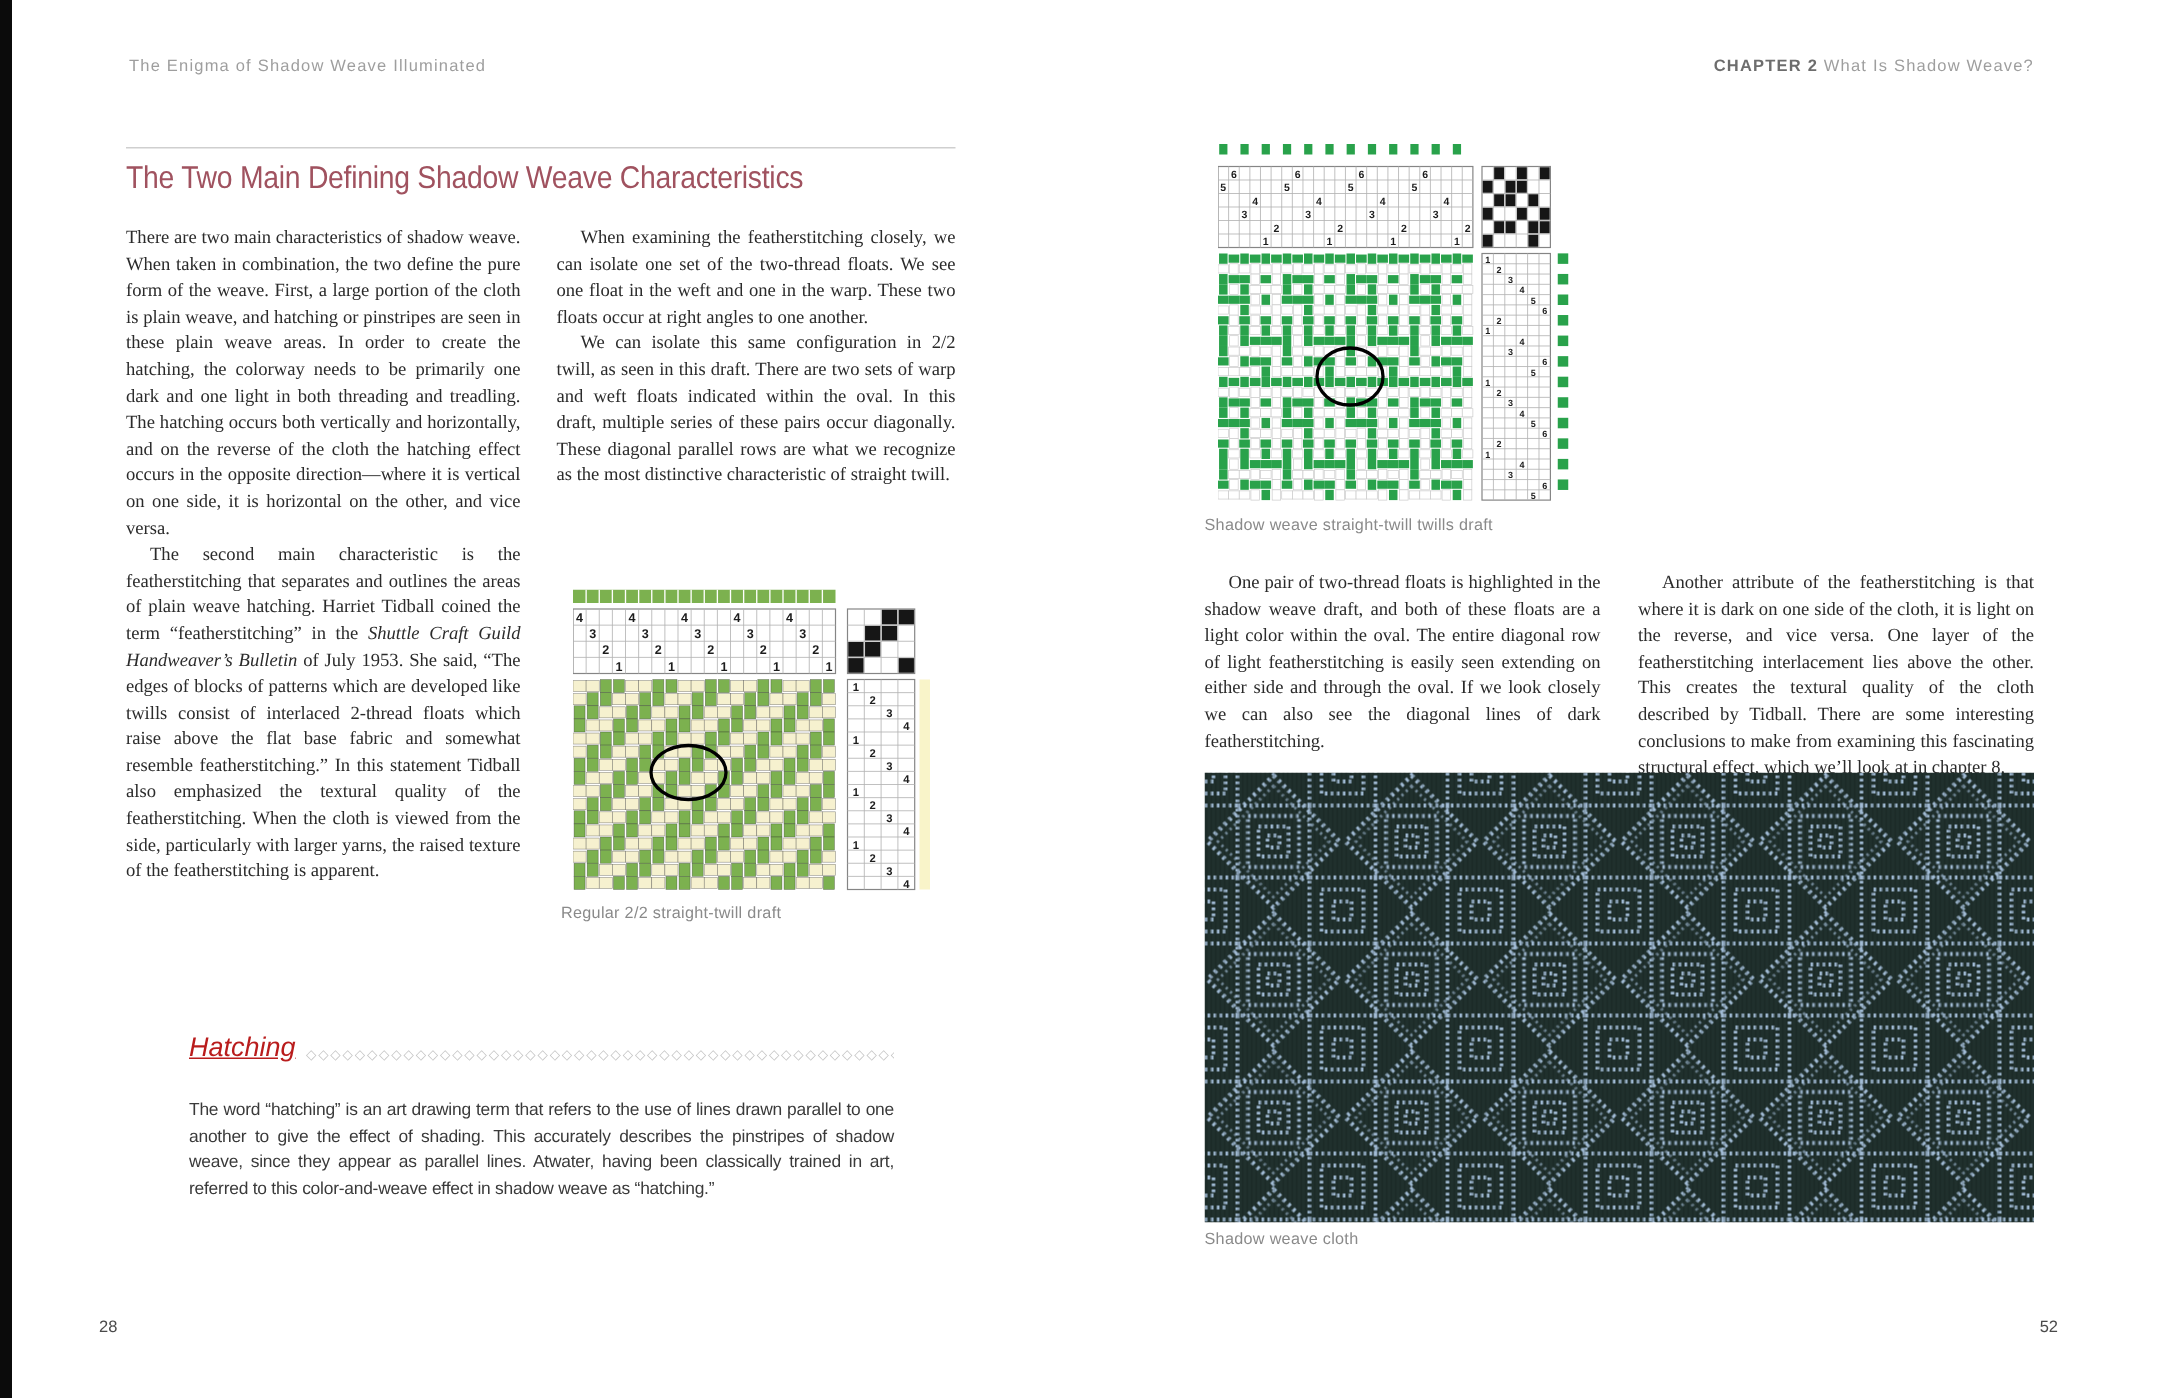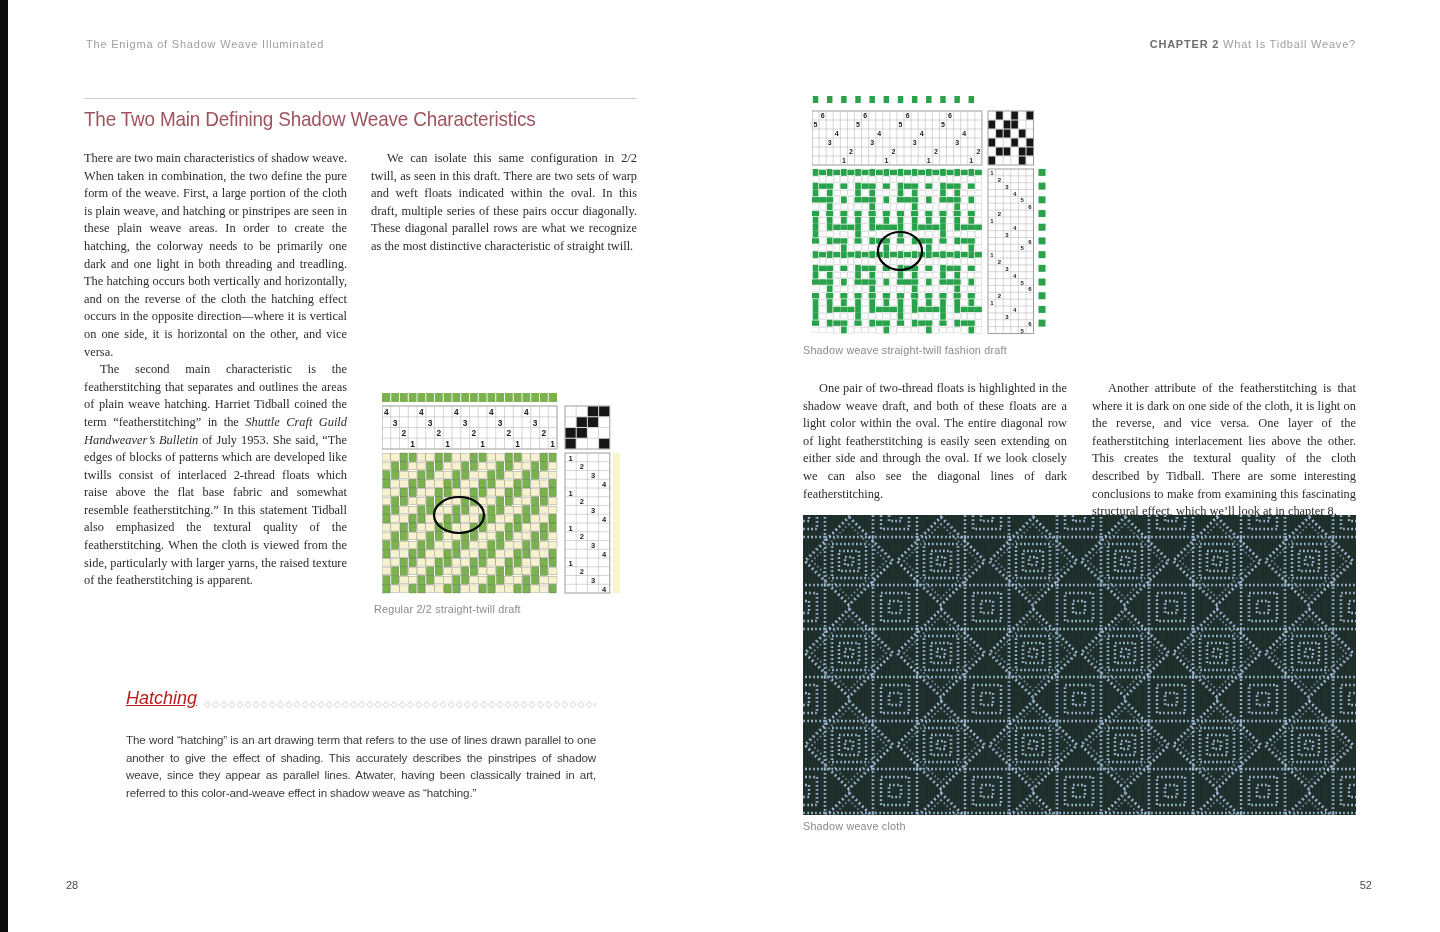--- a/index.html
+++ b/index.html
@@ -36,20 +36,21 @@
   <div class="abs rule" style="left:84px;top:98px;width:553px;"></div>
 
   <div class="abs title" style="left:84px;top:107px;">The Two Main Defining Shadow Weave Characteristics</div>
 
   <div class="abs bodycol" style="left:84px;top:150px;width:263px;">
       <p class="para"><span>There are two main characteristics of shadow weave. When taken in combination, the two define the pure form of the weave. First, a large portion of the cloth is plain weave, and hatching or pinstripes are seen in these plain weave areas. In order to create the hatching, the colorway needs to be primarily one dark and one light in both threading and treadling. The hatching occurs both vertically and horizontally, and on the reverse of the cloth the hatching effect occurs in the opposite direction—where it is vertical on one side, it is horizontal on the other, and vice versa.</span></p>
       <p class="para ind"><span>The second main characteristic is the featherstitching that separates and outlines the areas of plain weave hatching. Harriet Tidball coined the term “featherstitching” in the </span><span style="font-style: italic;">Shuttle Craft Guild Handweaver’s Bulletin</span><span> of July 1953. She said, “The edges of blocks of patterns which are developed like twills consist of interlaced 2-thread floats which raise above the flat base fabric and somewhat resemble featherstitching.” In this statement Tidball also emphasized the textural quality of the featherstitching. When the cloth is viewed from the side, particularly with larger yarns, the raised texture of the featherstitching is apparent.</span></p>
     </div>
 
   <div class="abs bodycol" style="left:371px;top:150px;width:266px;">
+      <p class="para ind"><span>When examining the featherstitching closely, we can isolate one set of the two-thread floats. We see one float in the weft and one in the warp. These two floats occur at right angles to one another.</span></p>
       <p class="para ind"><span>We can isolate this same configuration in 2/2 twill, as seen in this draft. There are two sets of warp and weft floats indicated within the oval. In this draft, multiple series of these pairs occur diagonally. These diagonal parallel rows are what we recognize as the most distinctive characteristic of straight twill.</span></p>
     </div>
 
   <div class="abs" style="left:382px;top:393px;">
     <svg id="fig-left" width="240" height="202" viewBox="0 0 240 202">
         <rect x="0" y="0" width="175.00" height="9" fill="#7cb14f"></rect>
         <line x1="8.75" y1="0" x2="8.75" y2="9" stroke="#fff" stroke-width="0.9"></line>
         <line x1="17.50" y1="0" x2="17.50" y2="9" stroke="#fff" stroke-width="0.9"></line>
         <line x1="26.25" y1="0" x2="26.25" y2="9" stroke="#fff" stroke-width="0.9"></line>
         <line x1="35.00" y1="0" x2="35.00" y2="9" stroke="#fff" stroke-width="0.9"></line>
@@ -445,21 +446,21 @@
   <div class="abs caption" style="left:374px;top:603px;">Regular 2/2 straight-twill draft</div>
 
   <div class="abs hat-head" style="left:126px;top:688px;">Hatching</div>
   <div class="abs ornament" style="left:204px;top:699px;" id="ornament">◇◇◇◇◇◇◇◇◇◇◇◇◇◇◇◇◇◇◇◇◇◇◇◇◇◇◇◇◇◇◇◇◇◇◇◇◇◇◇◇◇◇◇◇◇◇◇◇◇◇◇◇◇◇◇◇◇◇◇◇</div>
   <div class="abs hat-body" style="left:126px;top:731px;width:470px;">The word “hatching” is an art drawing term that refers to the use of lines drawn parallel to one another to give the effect of shading. This accurately describes the pinstripes of shadow weave, since they appear as parallel lines. Atwater, having been classically trained in art, referred to this color-and-weave effect in shadow weave as “hatching.”</div>
 
   <div class="abs pagenum" style="left:66px;top:879px;">28</div>
 
   <div class="abs runhead" style="right:84px;top:38px;text-align:right;">
     <b>CHAPTER 2</b>
-    <span>What Is Tidball Weave?</span>
+    <span>What Is Shadow Weave?</span>
   </div>
 
   <div class="abs" style="left:812px;top:96px;">
     <svg id="fig-right" width="235" height="240" viewBox="0 0 235 240">
         <rect x="0.80" y="0" width="5.48" height="7" fill="#29a24b"></rect>
         <rect x="14.96" y="0" width="5.48" height="7" fill="#29a24b"></rect>
         <rect x="29.12" y="0" width="5.48" height="7" fill="#29a24b"></rect>
         <rect x="43.28" y="0" width="5.48" height="7" fill="#29a24b"></rect>
         <rect x="57.44" y="0" width="5.48" height="7" fill="#29a24b"></rect>
         <rect x="71.60" y="0" width="5.48" height="7" fill="#29a24b"></rect>
@@ -1125,21 +1126,21 @@
         <rect x="226.5" y="141.43" width="7" height="7" fill="#29a24b"></rect>
         <rect x="226.5" y="155.13" width="7" height="7" fill="#29a24b"></rect>
         <rect x="226.5" y="168.82" width="7" height="7" fill="#29a24b"></rect>
         <rect x="226.5" y="182.53" width="7" height="7" fill="#29a24b"></rect>
         <rect x="226.5" y="196.23" width="7" height="7" fill="#29a24b"></rect>
         <rect x="226.5" y="209.93" width="7" height="7" fill="#29a24b"></rect>
         <rect x="226.5" y="223.63" width="7" height="7" fill="#29a24b"></rect>
         <ellipse cx="88" cy="155" rx="22" ry="19" fill="none" stroke="#000" stroke-width="2.2"></ellipse>
       </svg>
   </div>
-  <div class="abs caption" style="left:803px;top:344px;">Shadow weave straight-twill fashion draft</div>
+  <div class="abs caption" style="left:803px;top:344px;">Shadow weave straight-twill twills draft</div>
 
   <div class="abs bodycol" style="left:803px;top:380px;width:264px;">
       <p class="para ind"><span>One pair of two-thread floats is highlighted in the shadow weave draft, and both of these floats are a light color within the oval. The entire diagonal row of light featherstitching is easily seen extending on either side and through the oval. If we look closely we can also see the diagonal lines of dark featherstitching.</span></p>
     </div>
   <div class="abs bodycol" style="left:1092px;top:380px;width:264px;">
       <p class="para ind"><span>Another attribute of the featherstitching is that where it is dark on one side of the cloth, it is light on the reverse, and vice versa. One layer of the featherstitching interlacement lies above the other. This creates the textural quality of the cloth described by Tidball. There are some interesting conclusions to make from examining this fascinating structural effect, which we’ll look at in chapter 8.</span></p>
     </div>
 
   <div class="abs" style="left:803px;top:515px;">
     <svg id="cloth" width="553" height="300" viewBox="0 0 553 300">

